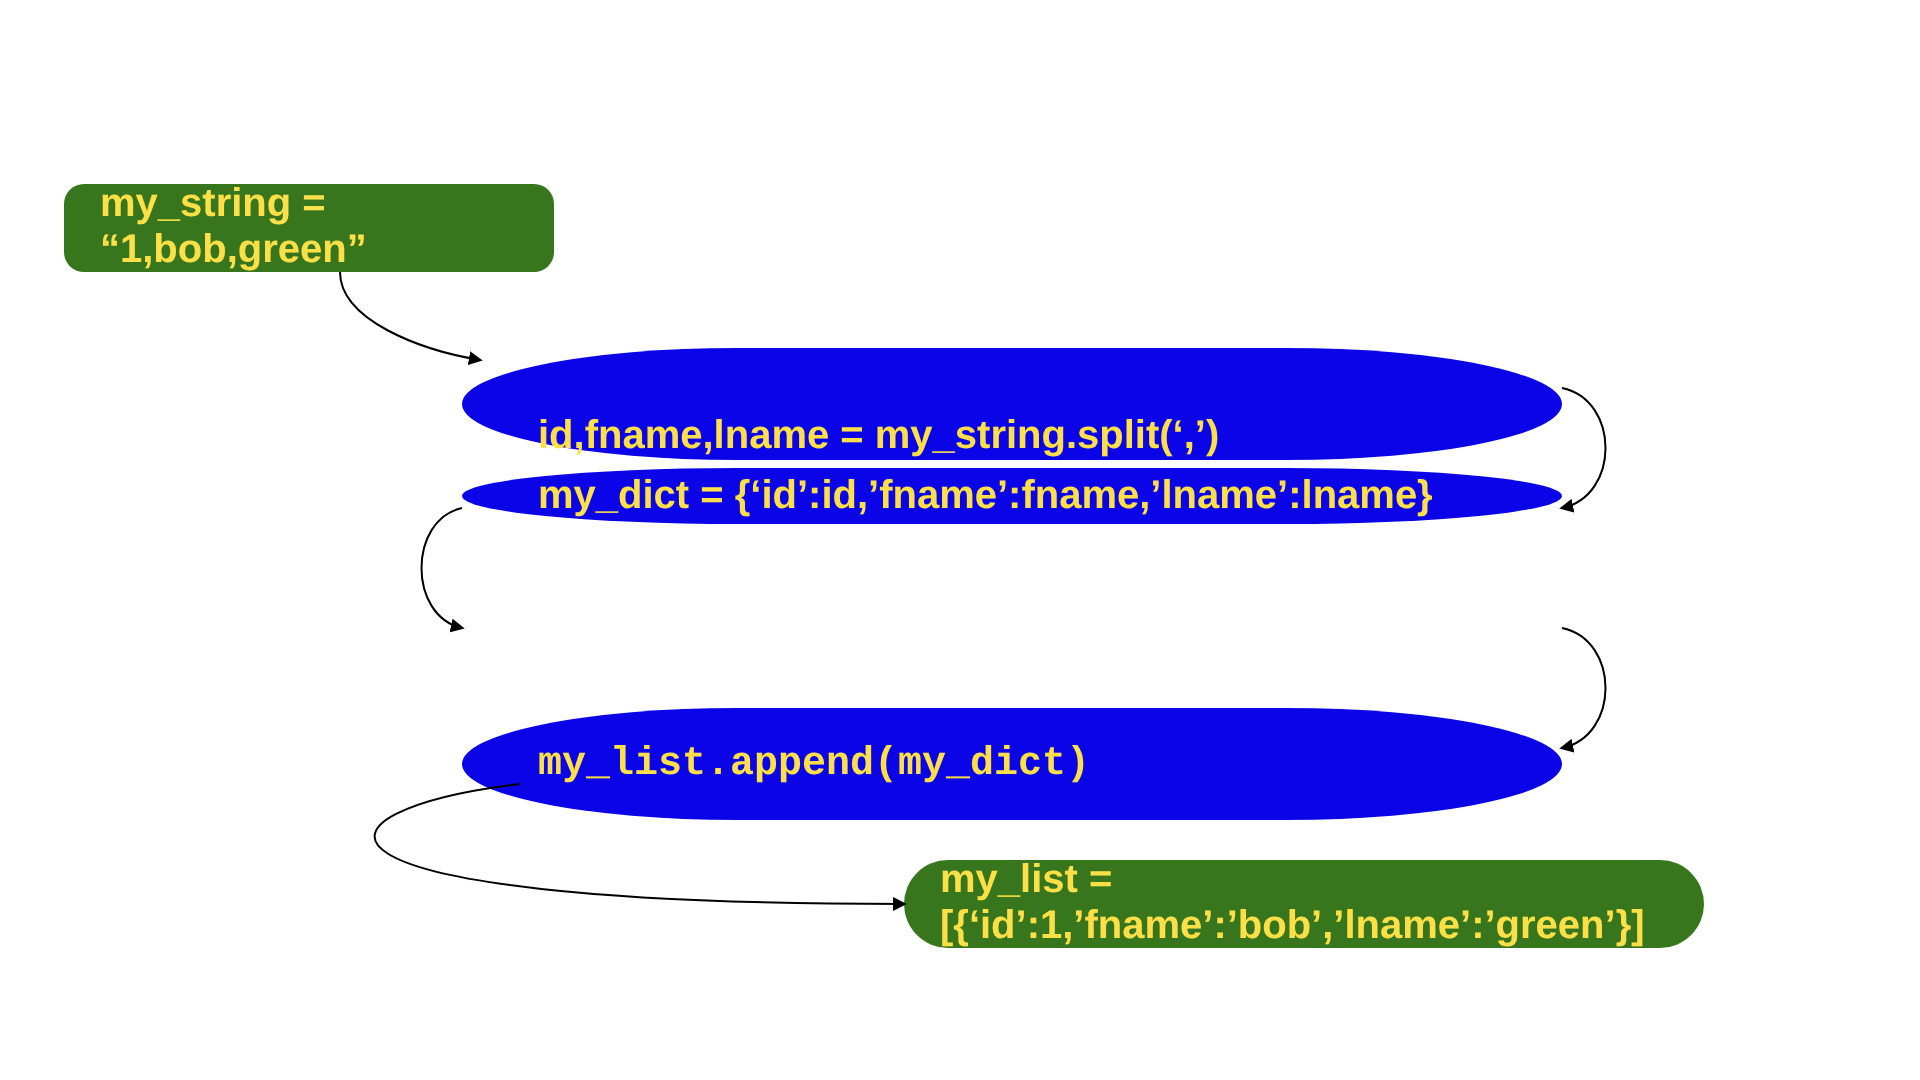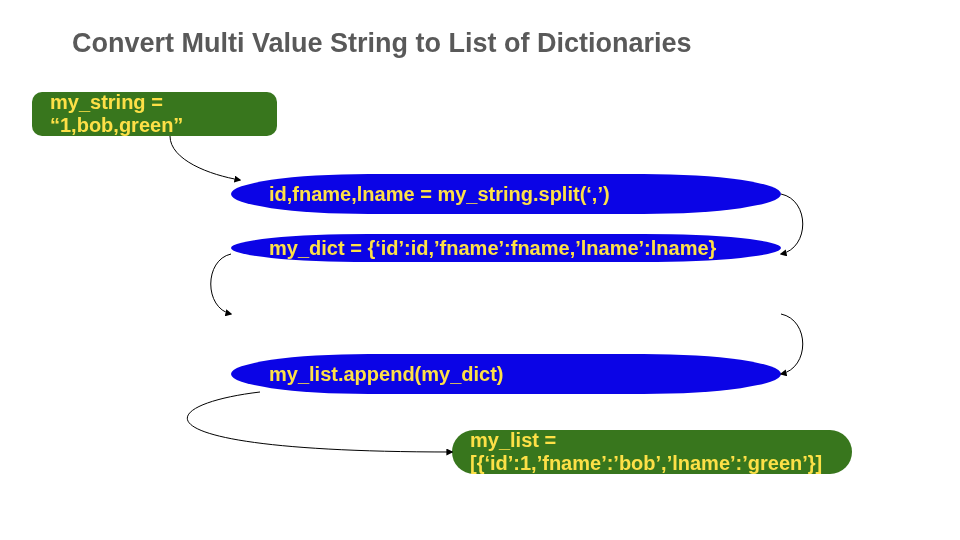--- a/index.html
+++ b/index.html
@@ -49,36 +49,35 @@
     left: 0; top: 0;
     width: 960px; height: 540px;
     pointer-events: none;
   }
 </style>
 </head>
 <body>
 
 <div class="stage">
 
-  <div class="title">Convert Multi Value String to List of Dictionaries</div>
 
   <div class="box box-green" style="left:32px; top:92px; width:245px; height:44px;">
     <span>my_string = “1,bob,green”</span>
   </div>
 
-  <div class="box box-blue" style="left:231px; top:174px; width:550px; height:40px;">
+  <div class="box box-blue" style="left:231px; top:174px; width:550px; height:56px;align-items:flex-end;">
     <span>id,fname,lname = my_string.split(‘,’)</span>
   </div>
 
   <div class="box box-blue" style="left:231px; top:234px; width:550px; height:28px;">
     <span>my_dict = {‘id’:id,’fname’:fname,’lname’:lname}</span>
   </div>
 
 
-  <div class="box box-blue" style="left:231px; top:354px; width:550px; height:40px;">
+  <div class="box box-blue" style="left:231px; top:354px; width:550px; height:56px;font-family:Liberation Mono, monospace;">
     <span>my_list.append(my_dict)</span>
   </div>
 
   <div class="box box-green" style="left:452px; top:430px; width:400px; height:44px;border-radius:22px;">
     <span>my_list = [{‘id’:1,’fname’:’bob’,’lname’:’green’}]</span>
   </div>
 
   <svg class="arrows" viewBox="0 0 960 540" xmlns="http://www.w3.org/2000/svg">
     <defs>
       <marker id="ah" viewBox="0 0 10 10" refX="8" refY="5" markerWidth="7" markerHeight="7" orient="auto-start-reverse">

